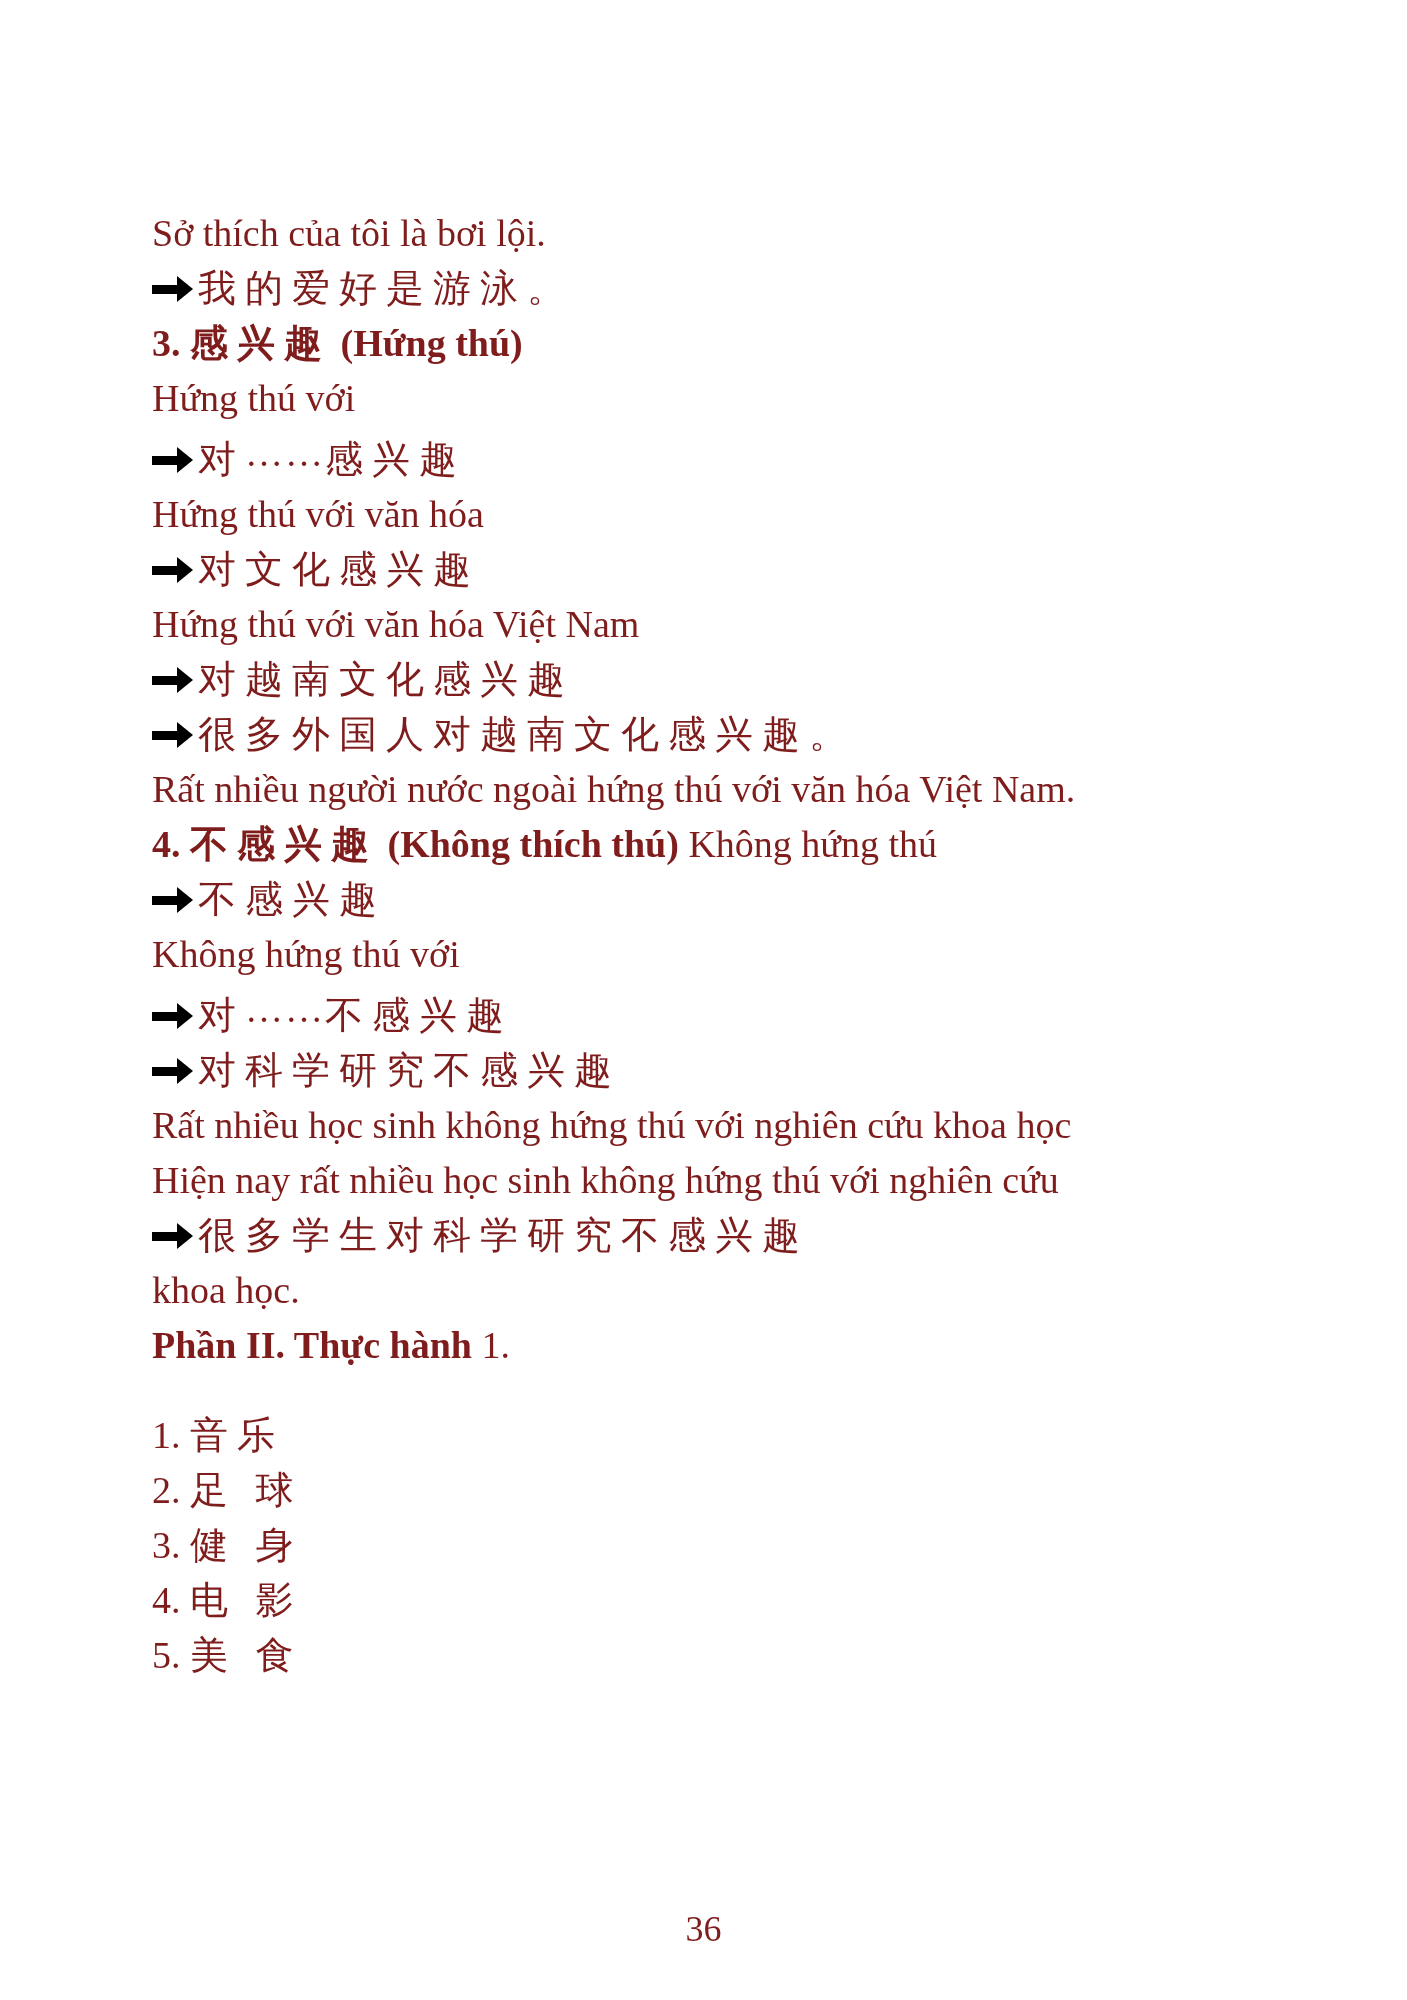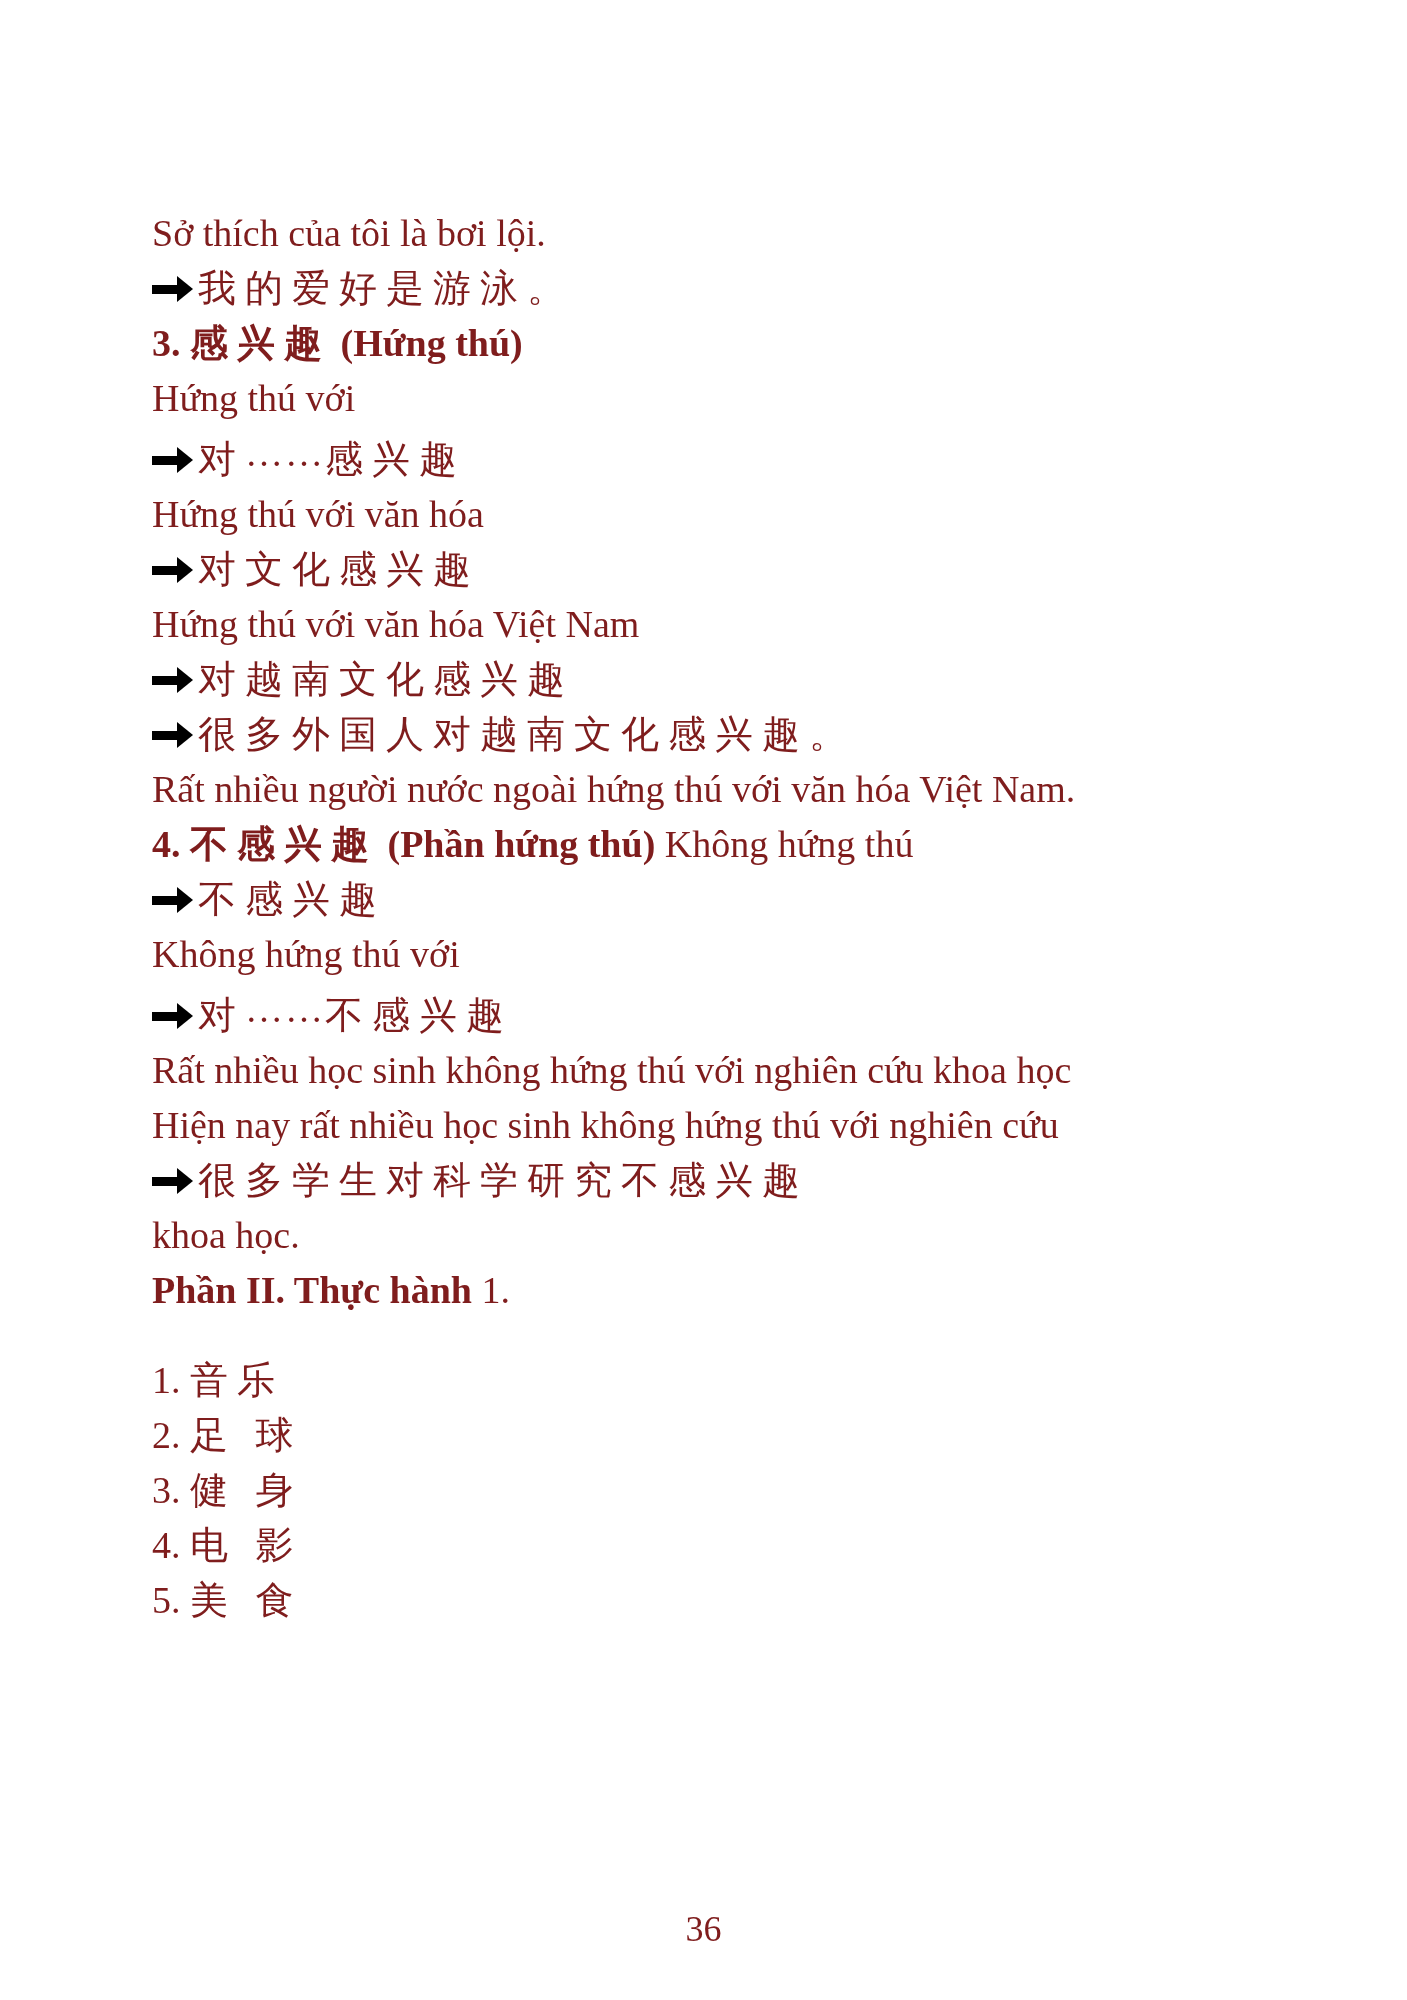--- a/index.html
+++ b/index.html
@@ -86,24 +86,25 @@
       <p class="line zh"><span class="arrow"></span><span class="seg cjk">我的爱好是游泳。</span></p>
       <p class="line heading"><span class="seg b">3. </span><span class="seg b cjk">感兴趣</span><span class="seg b"> (Hứng thú)</span></p>
       <p class="line vi"><span class="seg">Hứng thú với</span></p>
       <p class="line zh"><span class="arrow"></span><span class="seg cjk">对</span><span class="seg mid">……</span><span class="seg cjk">感兴趣</span></p>
       <p class="line vi"><span class="seg">Hứng thú với văn hóa</span></p>
       <p class="line zh"><span class="arrow"></span><span class="seg cjk">对文化感兴趣</span></p>
       <p class="line vi"><span class="seg">Hứng thú với văn hóa Việt Nam</span></p>
       <p class="line zh"><span class="arrow"></span><span class="seg cjk">对越南文化感兴趣</span></p>
       <p class="line zh"><span class="arrow"></span><span class="seg cjk">很多外国人对越南文化感兴趣。</span></p>
       <p class="line vi"><span class="seg">Rất nhiều người nước ngoài hứng thú với văn hóa Việt Nam.</span></p>
-      <p class="line heading"><span class="seg b">4. </span><span class="seg b cjk">不感兴趣</span><span class="seg b"> (Phần hứng thú)</span><span class="seg"> Không hứng thú</span></p>
+      <p class="line heading"><span class="seg b">4. </span><span class="seg b cjk">不感兴趣</span><span class="seg b"> (Không thích thú)</span><span class="seg"> Không hứng thú</span></p>
       <p class="line zh"><span class="arrow"></span><span class="seg cjk">不感兴趣</span></p>
       <p class="line vi"><span class="seg">Không hứng thú với</span></p>
       <p class="line zh"><span class="arrow"></span><span class="seg cjk">对</span><span class="seg mid">……</span><span class="seg cjk">不感兴趣</span></p>
+      <p class="line zh"><span class="arrow"></span><span class="seg cjk">对科学研究不感兴趣</span></p>
       <p class="line vi"><span class="seg">Rất nhiều học sinh không hứng thú với nghiên cứu khoa học</span></p>
       <p class="line vi"><span class="seg">Hiện nay rất nhiều học sinh không hứng thú với nghiên cứu</span></p>
       <p class="line zh"><span class="arrow"></span><span class="seg cjk">很多学生对科学研究不感兴趣</span></p>
       <p class="line vi"><span class="seg">khoa học.</span></p>
       <p class="line heading"><span class="seg b">Phần II. Thực hành</span><span class="seg"> 1.</span></p>
       <p class="line spacer"></p>
       <p class="line list-item"><span class="seg">1. </span><span class="seg cjk">音乐</span></p>
       <p class="line list-item"><span class="seg">2. </span><span class="seg cjk">足 球</span></p>
       <p class="line list-item"><span class="seg">3. </span><span class="seg cjk">健 身</span></p>
       <p class="line list-item"><span class="seg">4. </span><span class="seg cjk">电 影</span></p>

